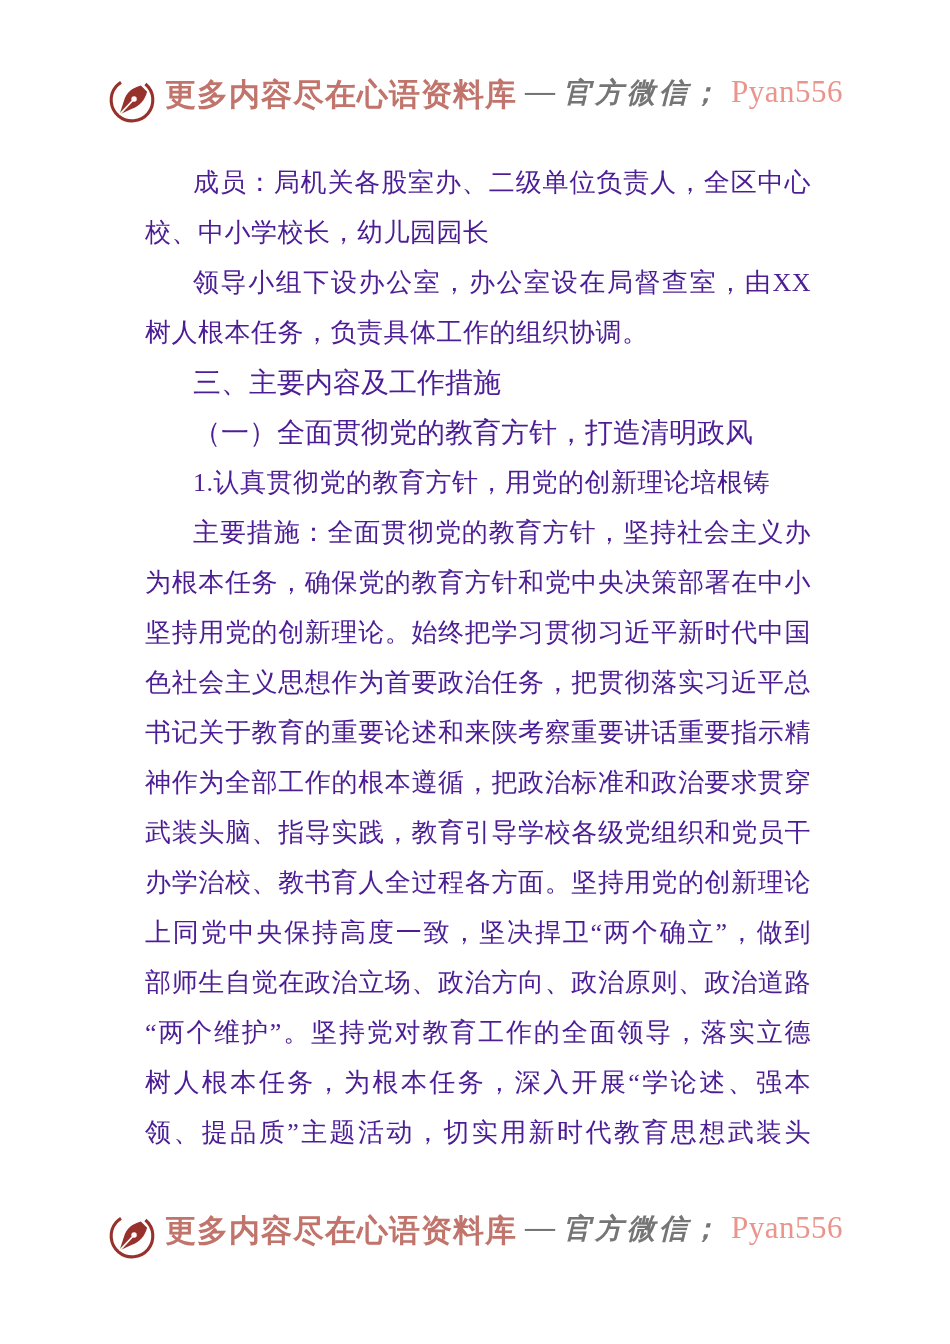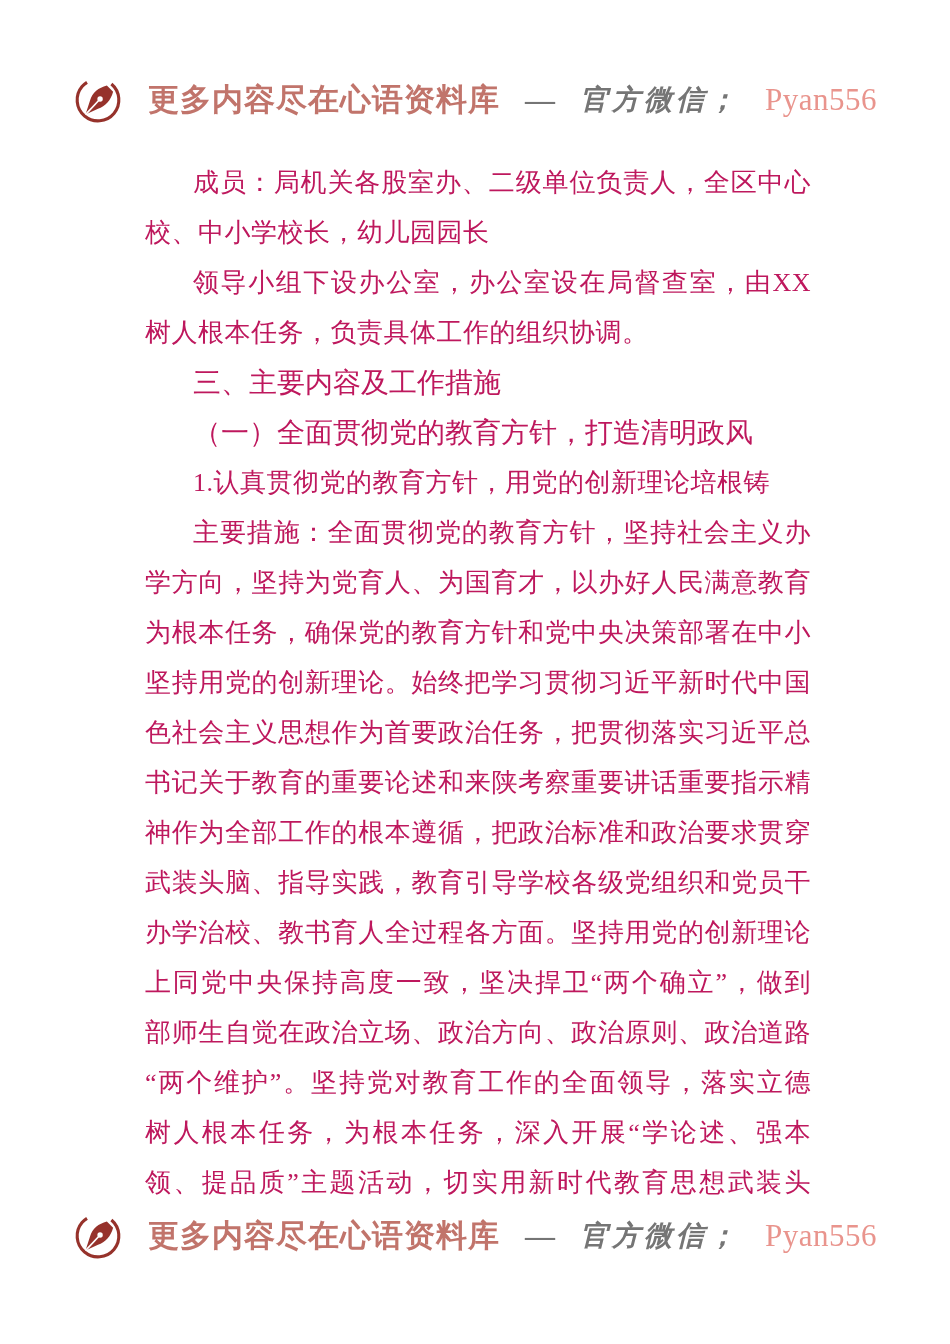--- a/index.html
+++ b/index.html
@@ -6,22 +6,22 @@
   .page {
     position:relative;
     width:950px; height:1344px;
     background:#ffffff;
     font-family:"Liberation Serif", serif;
     overflow:hidden;
   }
   
   .watermark {
     position:absolute; left:0; right:0;
-    display:flex; justify-content:center; align-items:center;
-    gap:25px; white-space:nowrap;
+    display:flex; justify-content:center; 
+    gap:8px; white-space:nowrap;
   }
   .watermark.top { top:74px; }
   .watermark.bottom { top:1210px; }
   .wm-logo { width:50px; height:52px; flex:0 0 auto; }
   .wm-main {
     font-size:31px; font-weight:700; letter-spacing:1px;
     font-family:"Liberation Serif", serif;
   }
   .wm-sep { font-size:30px; font-weight:700; }
   .wm-label {
@@ -60,30 +60,29 @@
       <path d="M12 38 L16.5 24 C18.5 17 24.5 12 32.5 10 L38.5 16 C36.5 24 31 30 24 32.5 Z" fill="#96322b"></path>
       <circle cx="26" cy="23" r="2.6" fill="#ffffff"></circle>
       <line x1="12" y1="38" x2="26" y2="23" stroke="#ffffff" stroke-width="1.6"></line>
     </svg>
     <span class="wm-main" style="color:#c1746b">更多内容尽在心语资料库</span>
       <span class="wm-sep" style="color:#757575">—</span>
       <span class="wm-label" style="color:#757575">官方微信；</span>
     <span class="wm-account" style="color:#e9948d">Pyan556</span>
   </div>
 
-  <div class="doc" style="color: #be185d;">
+  <div class="doc" style="color: #4c1d95;">
       <div class="line indent fill">成员：局机关各股室办、二级单位负责人，全区中心</div>
       <div class="line">校、中小学校长，幼儿园园长</div>
       <div class="line indent fill">领导小组下设办公室，办公室设在局督查室，由XX同</div>
       <div class="line">树人根本任务，负责具体工作的组织协调。</div>
       <div class="line indent bold">三、主要内容及工作措施</div>
       <div class="line indent bold">（一）全面贯彻党的教育方针，打造清明政风</div>
       <div class="line indent">1.认真贯彻党的教育方针，用党的创新理论培根铸魂。</div>
       <div class="line indent fill">主要措施：全面贯彻党的教育方针，坚持社会主义办</div>
-      <div class="line fill">学方向，坚持为党育人、为国育才，以办好人民满意教育</div>
       <div class="line fill">为根本任务，确保党的教育方针和党中央决策部署在中小</div>
       <div class="line fill">坚持用党的创新理论。始终把学习贯彻习近平新时代中国特</div>
       <div class="line fill">色社会主义思想作为首要政治任务，把贯彻落实习近平总</div>
       <div class="line fill">书记关于教育的重要论述和来陕考察重要讲话重要指示精</div>
       <div class="line fill">神作为全部工作的根本遵循，把政治标准和政治要求贯穿</div>
       <div class="line fill">武装头脑、指导实践，教育引导学校各级党组织和党员干</div>
       <div class="line fill">办学治校、教书育人全过程各方面。坚持用党的创新理论</div>
       <div class="line fill">上同党中央保持高度一致，坚决捍卫“两个确立”，做到</div>
       <div class="line fill">部师生自觉在政治立场、政治方向、政治原则、政治道路</div>
       <div class="line fill">“两个维护”。坚持党对教育工作的全面领导，落实立德</div>

